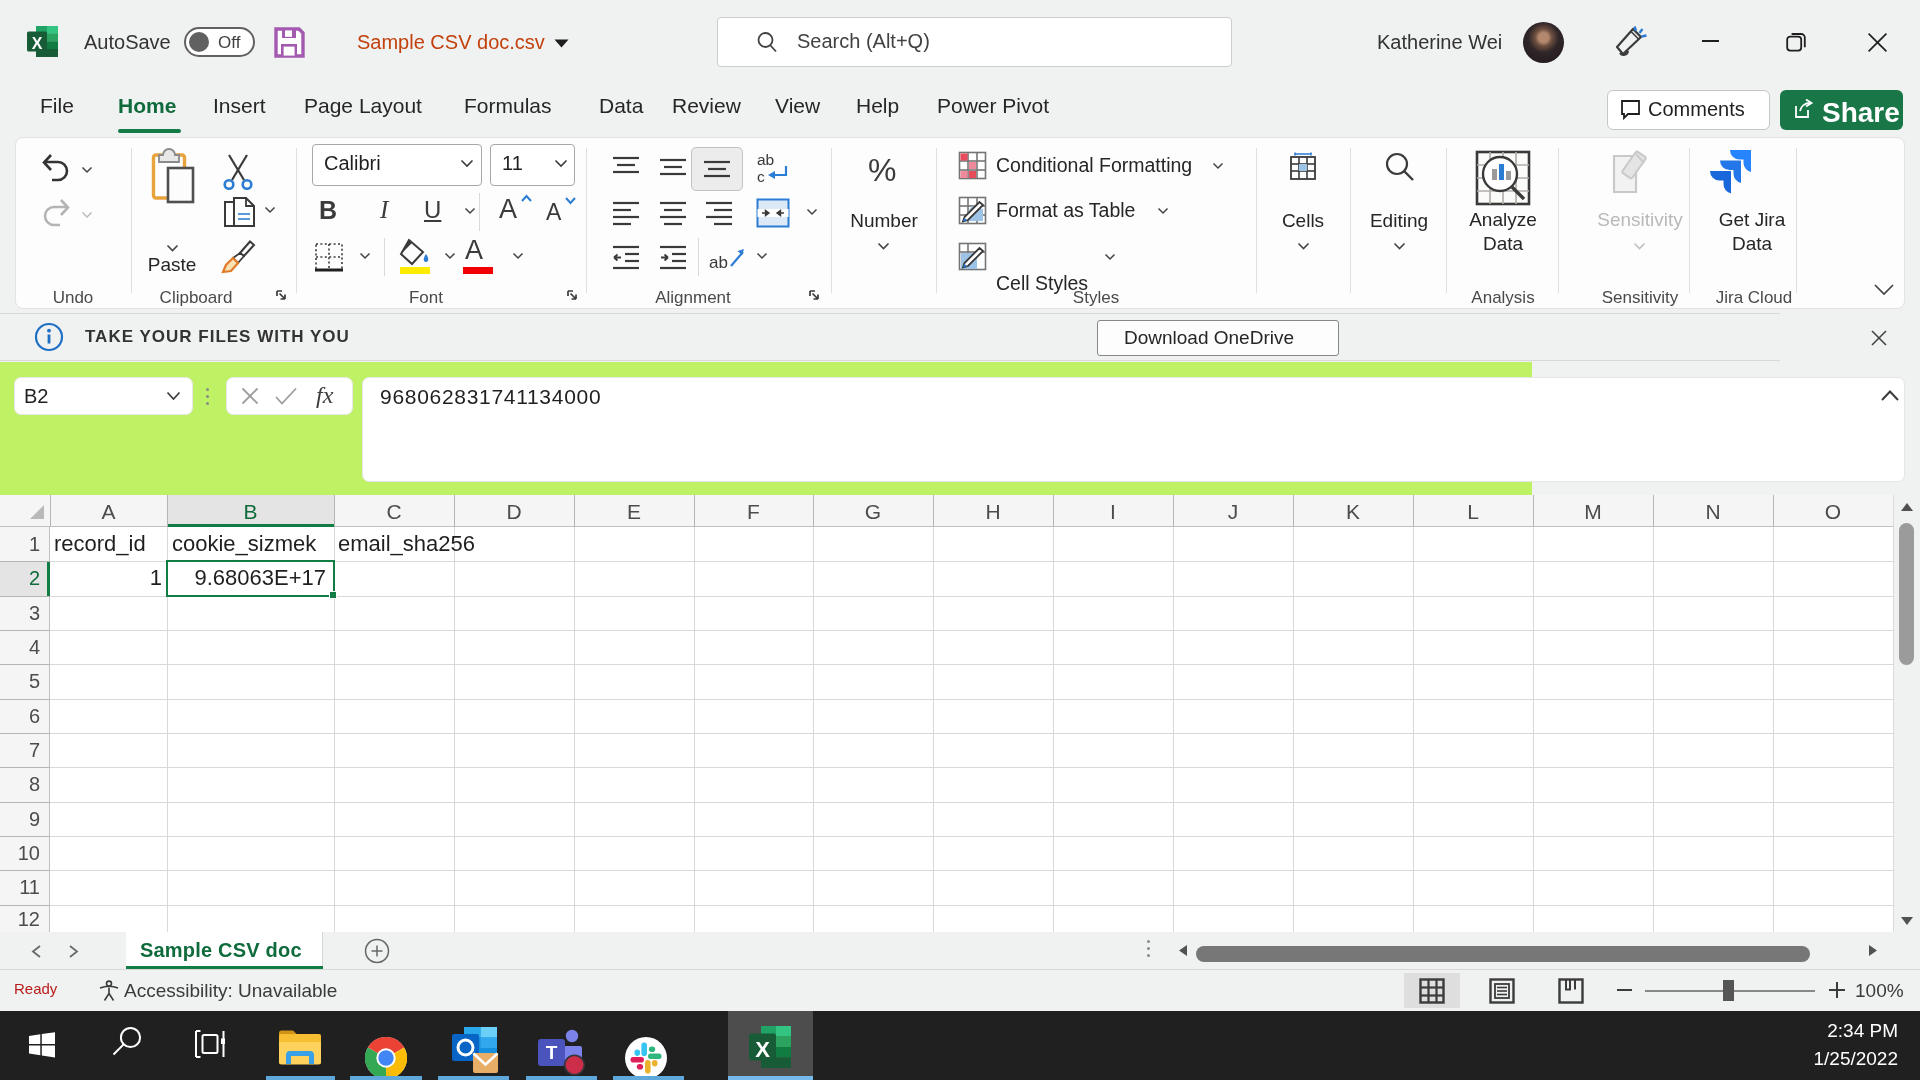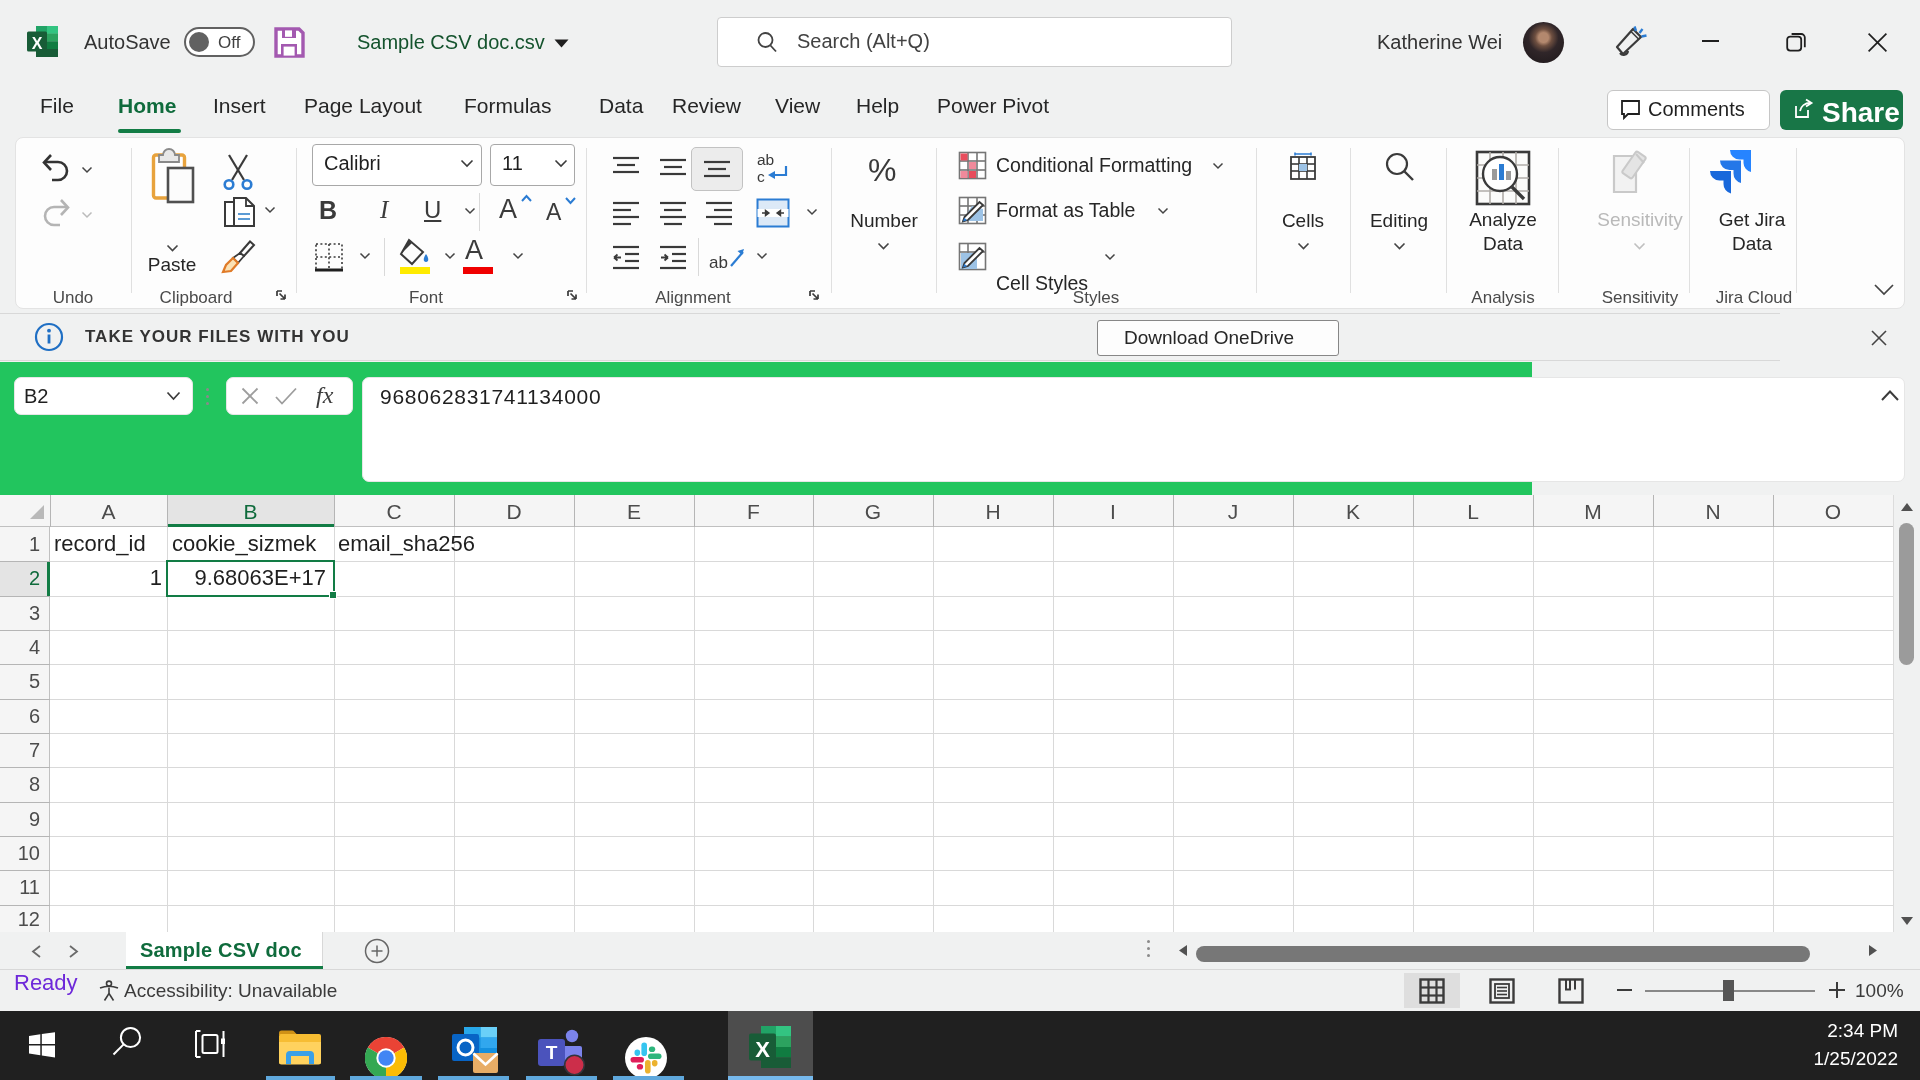--- a/index.html
+++ b/index.html
@@ -34,21 +34,21 @@
     <div class="txt" style="left:32px;top:4px;font-size:17px;color:#404040;">Off</div>
   </div>
 
   <svg class="abs" style="left:274px;top:27px;" width="31" height="31" viewBox="0 0 31 31">
     <path d="M2 2 h23 l4 4 v23 h-27 z" fill="#fff" stroke="#a359b0" stroke-width="3.4"></path>
     <rect x="8" y="2" width="14" height="9" fill="#a359b0"></rect>
     <rect x="11" y="3.4" width="7" height="6.4" fill="#fff"></rect>
     <rect x="7" y="17" width="16" height="12" fill="#a359b0"></rect>
     <rect x="9.6" y="19.6" width="11" height="9" fill="#fff"></rect>
   </svg>
-  <div class="txt" style="left:357px;top:31px;font-size:20px;color:#14532d;">Sample CSV doc.csv</div>
+  <div class="txt" style="left:357px;top:31px;font-size:20px;color:#c2410c;">Sample CSV doc.csv</div>
   <svg class="abs" style="left:553px;top:38px;" width="17" height="11" viewBox="0 0 17 11">
         <path d="M1.5 1.5 L8.5 9.5 L15.5 1.5 Z" fill="#1f1f1f"></path>
       </svg>
 
   <div class="abs" style="left:717px;top:17px;width:515px;height:50px;background:#fff;border:1px solid #cdcdcd;border-radius:4px;"></div>
   <svg class="abs" style="left:756px;top:31px;" width="22" height="22" viewBox="0 0 22 22">
         <circle cx="9.5" cy="9" r="7" fill="none" stroke="#424242" stroke-width="1.8"></circle>
         <line x1="14.5" y1="14.5" x2="20" y2="20.5" stroke="#424242" stroke-width="1.8"></line>
       </svg>
   <div class="txt" style="left:797px;top:30px;font-size:20px;color:#424242;">Search (Alt+Q)</div>
@@ -436,21 +436,21 @@
   </svg>
   <div class="txt" style="left:85px;top:13px;font-size:17px;font-weight:bold;color:#333;letter-spacing:1px;">TAKE YOUR FILES WITH YOU</div>
   <div class="abs" style="left:1097px;top:6px;width:242px;height:36px;background:#fdfdfd;border:1px solid #878787;border-radius:3px;"></div>
   <div class="txt" style="left:1124px;top:13px;font-size:19px;color:#262626;">Download OneDrive</div>
   <svg class="abs" style="left:1870px;top:15px;" width="18" height="18" viewBox="0 0 18 18">
     <line x1="2" y1="2" x2="16" y2="16" stroke="#444" stroke-width="1.6"></line>
     <line x1="16" y1="2" x2="2" y2="16" stroke="#444" stroke-width="1.6"></line>
   </svg>
 </div>
 
-<div class="abs" id="fbar" style="left:0;top:362px;width:1532px;height:133px;background:#22c55e;">
+<div class="abs" id="fbar" style="left:0;top:362px;width:1532px;height:133px;background:#bef264;">
   <div class="abs" style="left:14px;top:15px;width:179px;height:38px;background:#fff;border:1px solid #e6e6e6;border-radius:7px;"></div>
   <div class="txt" style="left:24px;top:23px;font-size:20px;color:#1f1f1f;">B2</div>
   <svg class="abs" style="left:166px;top:29px;" width="15" height="10" viewBox="0 0 15 10">
         <path d="M1.5 1.5 L7.5 8 L13.5 1.5" fill="none" stroke="#3b3b3b" stroke-width="1.7"></path>
       </svg>
 
   <div class="abs" style="left:206px;top:26px;width:3.4px;height:3.4px;border-radius:50%;background:#8a8a8a;"></div>
   <div class="abs" style="left:206px;top:33px;width:3.4px;height:3.4px;border-radius:50%;background:#8a8a8a;"></div>
   <div class="abs" style="left:206px;top:40px;width:3.4px;height:3.4px;border-radius:50%;background:#8a8a8a;"></div>
 
@@ -611,21 +611,21 @@
   <svg class="abs" style="left:1178px;top:12px;" width="10" height="13" viewBox="0 0 10 13">
         <path d="M9 1 L1 6.5 L9 12 Z" fill="#515151"></path>
       </svg>
   <div class="abs" style="left:1196px;top:14px;width:614px;height:16px;background:#777;border-radius:8px;"></div>
   <svg class="abs" style="left:1868px;top:12px;" width="10" height="13" viewBox="0 0 10 13">
         <path d="M1 1 L9 6.5 L1 12 Z" fill="#515151"></path>
       </svg>
 </div>
 
 <div class="abs" id="statusbar" style="left:0;top:970px;width:1920px;height:41px;background:#f0f1f1;">
-  <div class="txt" style="left:14px;top:0;font-size:22px;color:#6d28d9;">Ready</div>
+  <div class="txt" style="left:14px;top:10px;font-size:15px;color:#b91c1c;">Ready</div>
   <svg class="abs" style="left:97px;top:9px;" width="24" height="24" viewBox="0 0 24 24">
     <circle cx="12" cy="4.6" r="2.5" fill="none" stroke="#3b3b3b" stroke-width="1.6"></circle>
     <path d="M3 9 c6 -2.4 12 -2.4 18 0" fill="none" stroke="#3b3b3b" stroke-width="1.6"></path>
     <path d="M12 8.5 v6 l-4.5 7" fill="none" stroke="#3b3b3b" stroke-width="1.6"></path>
     <path d="M12 14.5 l4.5 7" fill="none" stroke="#3b3b3b" stroke-width="1.6"></path>
   </svg>
   <div class="txt" style="left:124px;top:10px;font-size:19px;color:#3b3b3b;">Accessibility: Unavailable</div>
 
   <div class="abs" style="left:1404px;top:3px;width:56px;height:35px;background:#dedede;"></div>
   <svg class="abs" style="left:1419px;top:8px;" width="26" height="26" viewBox="0 0 26 26">

